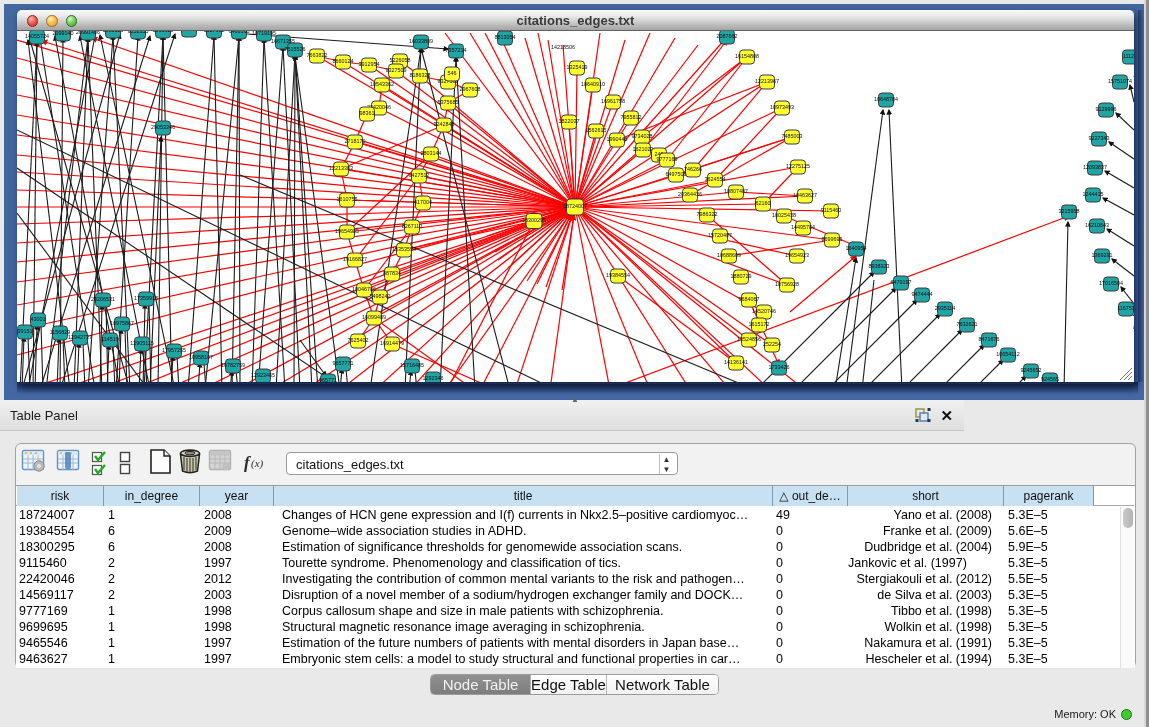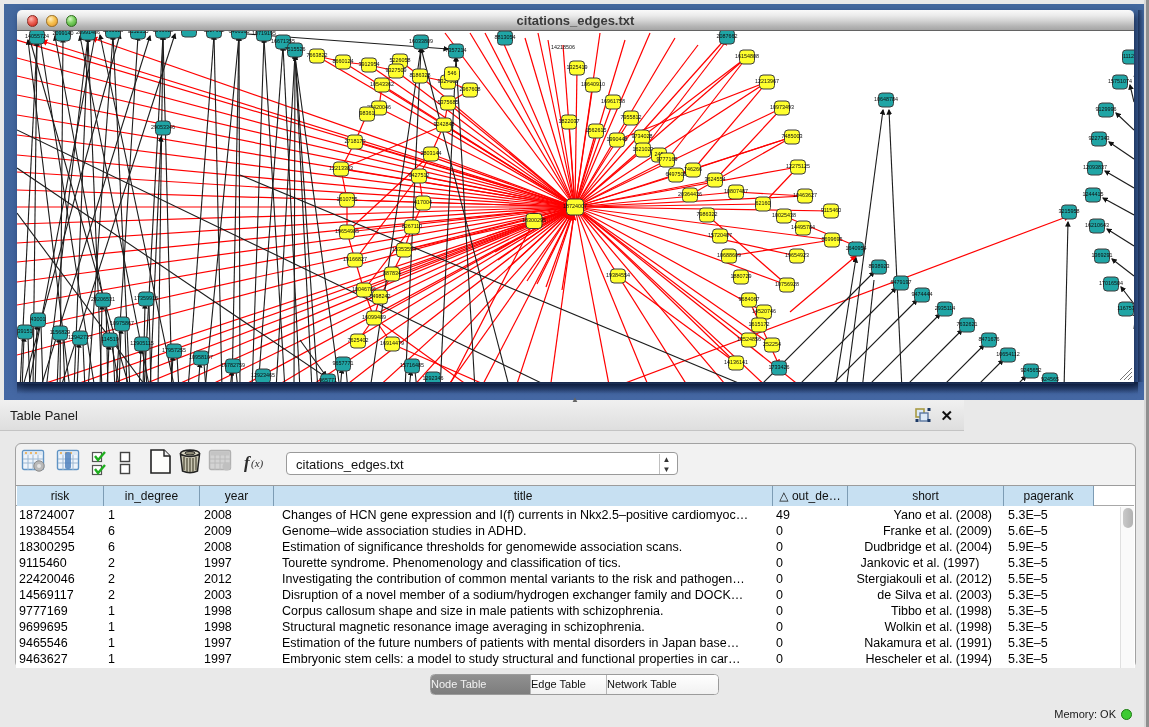--- a/index.html
+++ b/index.html
@@ -37,21 +37,21 @@
 #thead{position:absolute;left:0;top:0;height:20px;width:1118px;border-bottom:1px solid #a8a8a8}
 .th{position:absolute;top:0;height:20px;font-size:12px;color:#111;text-align:center;line-height:20px;border-right:1px solid #7d9cb4;background:#c7e0f2}
 #tbody{position:absolute;left:0;top:21px;width:1104px}
 .tr{position:absolute;left:0;height:16px;width:1104px;font-size:12.5px;color:#000;white-space:nowrap}
 .td{position:absolute;top:1px;overflow:hidden}
 
 #vsb{position:absolute;right:1px;top:21px;width:14px;height:161px;background:#fafafa;border-left:1px solid #e0e0e0}
 #vsb .th2{position:absolute;left:1.5px;top:1px;width:10px;height:20px;border-radius:5px;background:linear-gradient(90deg,#c9c9c9,#b2b2b2)}
 
 #tabs{position:absolute;left:430px;top:273.5px;height:21px;border:1px solid #9b9b9b;border-radius:4.5px;overflow:hidden;display:flex;background:#fff}
-.tab{height:100%;font-size:11px;line-height:19px;color:#111;background:linear-gradient(180deg,#ffffff,#f1f1f1);border-right:1px solid #b5b5b5}
+.tab{height:100%;font-size:15px;line-height:19px;text-align:center;color:#111;background:linear-gradient(180deg,#ffffff,#f1f1f1);border-right:1px solid #b5b5b5}
 .tab.sel{background:linear-gradient(180deg,#909090,#7d7d7d);color:#f2f2f2}
 #status{position:absolute;right:14px;top:308px;font-size:11px;color:#1a1a1a}
 #status .dot{display:inline-block;width:11px;height:11px;border-radius:50%;background:#3ecb33;border:1px solid #1c7a12;vertical-align:-2px;margin-left:5px}
 
 #net text.nl{font-family:"Liberation Sans",sans-serif;font-size:5.4px;fill:#101010;text-anchor:middle;dominant-baseline:central}
 
 #nub{position:absolute;left:569px;top:396px;width:12px;height:7px;color:#666;font-size:8px;line-height:7px;text-align:center}
 </style></head>
 <body>
 <div id="stage">
@@ -728,21 +728,21 @@
               <div class="td" style="left:760px;width:70px">0</div>
               <div class="td" style="left:832px;width:144px;text-align:right">Dudbridge et al. (2004)</div>
               <div class="td" style="left:992px;width:86px">5.9E–5</div>
             </div>
             <div class="tr" style="top:48px">
               <div class="td" style="left:3px;width:84px">9115460</div>
               <div class="td" style="left:92px;width:90px">2</div>
               <div class="td" style="left:188px;width:70px">1997</div>
               <div class="td" style="left:266px;width:489px">Tourette syndrome. Phenomenology and classification of tics.</div>
               <div class="td" style="left:760px;width:70px">0</div>
-              <div class="td" style="left:832px;width:144px;text-align:center">Jankovic et al. (1997)</div>
+              <div class="td" style="left:832px;width:144px;text-align:left">Jankovic et al. (1997)</div>
               <div class="td" style="left:992px;width:86px">5.3E–5</div>
             </div>
             <div class="tr" style="top:64px">
               <div class="td" style="left:3px;width:84px">22420046</div>
               <div class="td" style="left:92px;width:90px">2</div>
               <div class="td" style="left:188px;width:70px">2012</div>
               <div class="td" style="left:266px;width:489px">Investigating the contribution of common mental variants to the risk and pathogen…</div>
               <div class="td" style="left:760px;width:70px">0</div>
               <div class="td" style="left:832px;width:144px;text-align:right">Stergiakouli et al. (2012)</div>
               <div class="td" style="left:992px;width:86px">5.5E–5</div>

